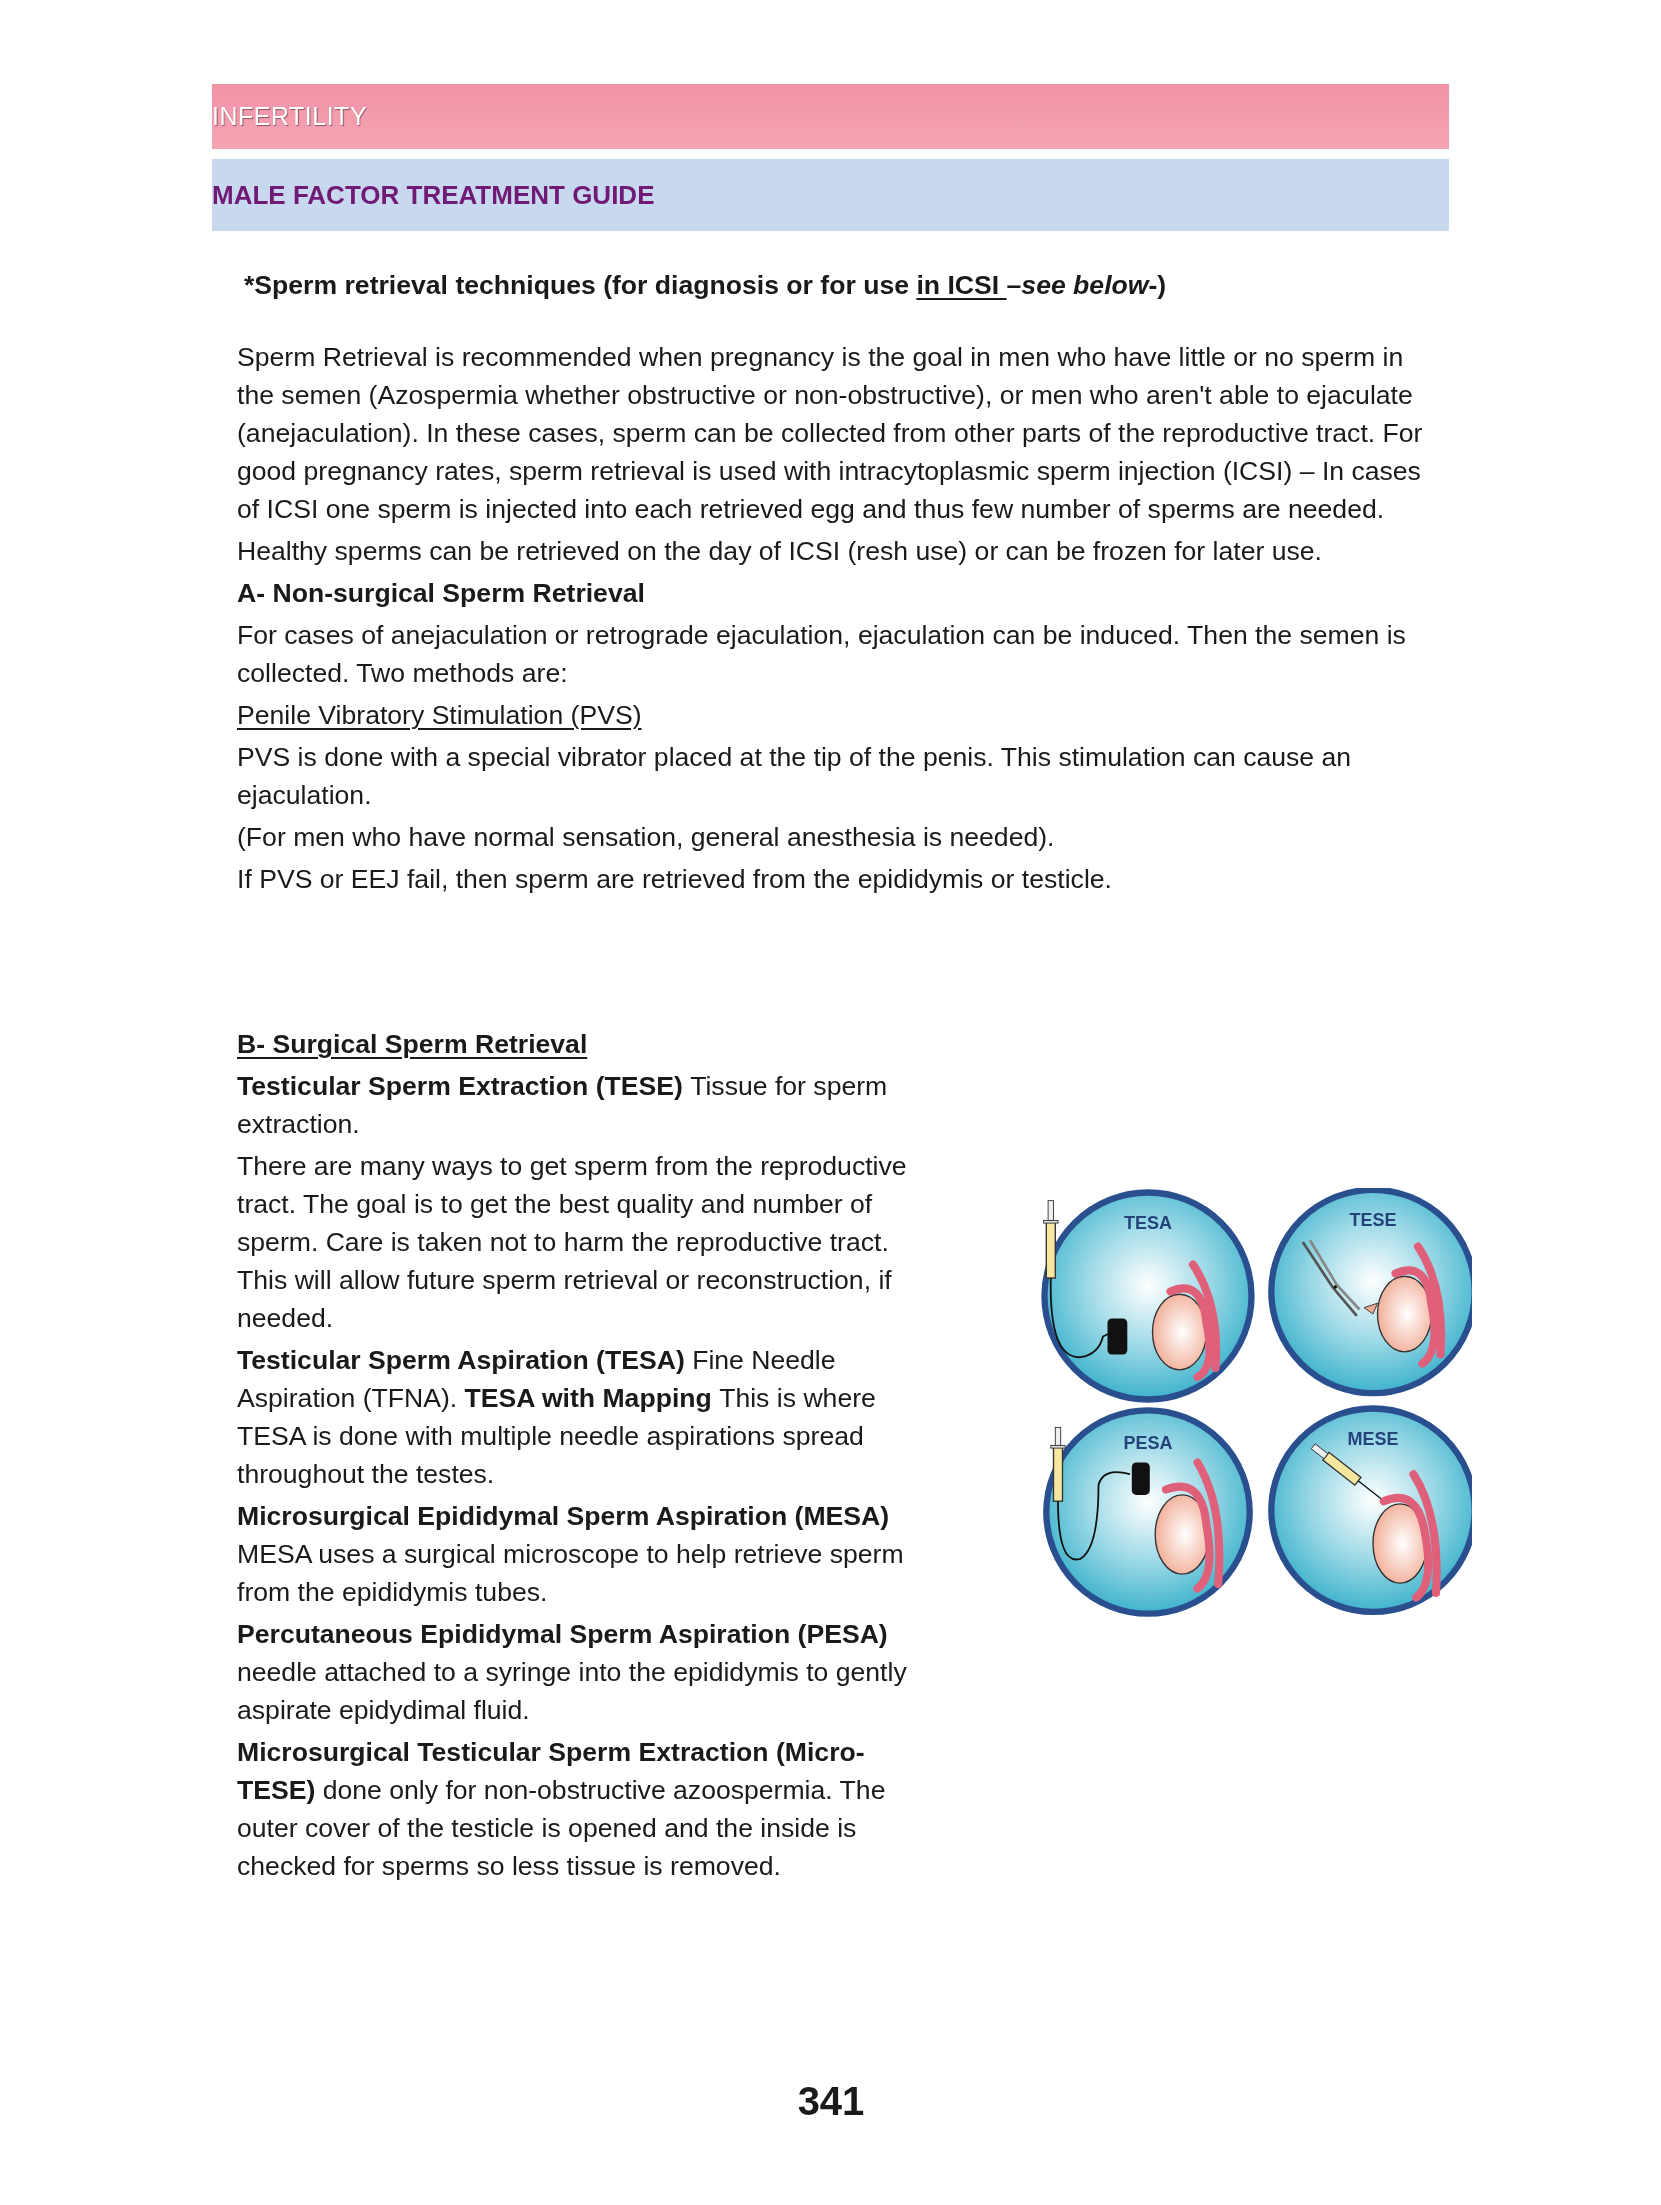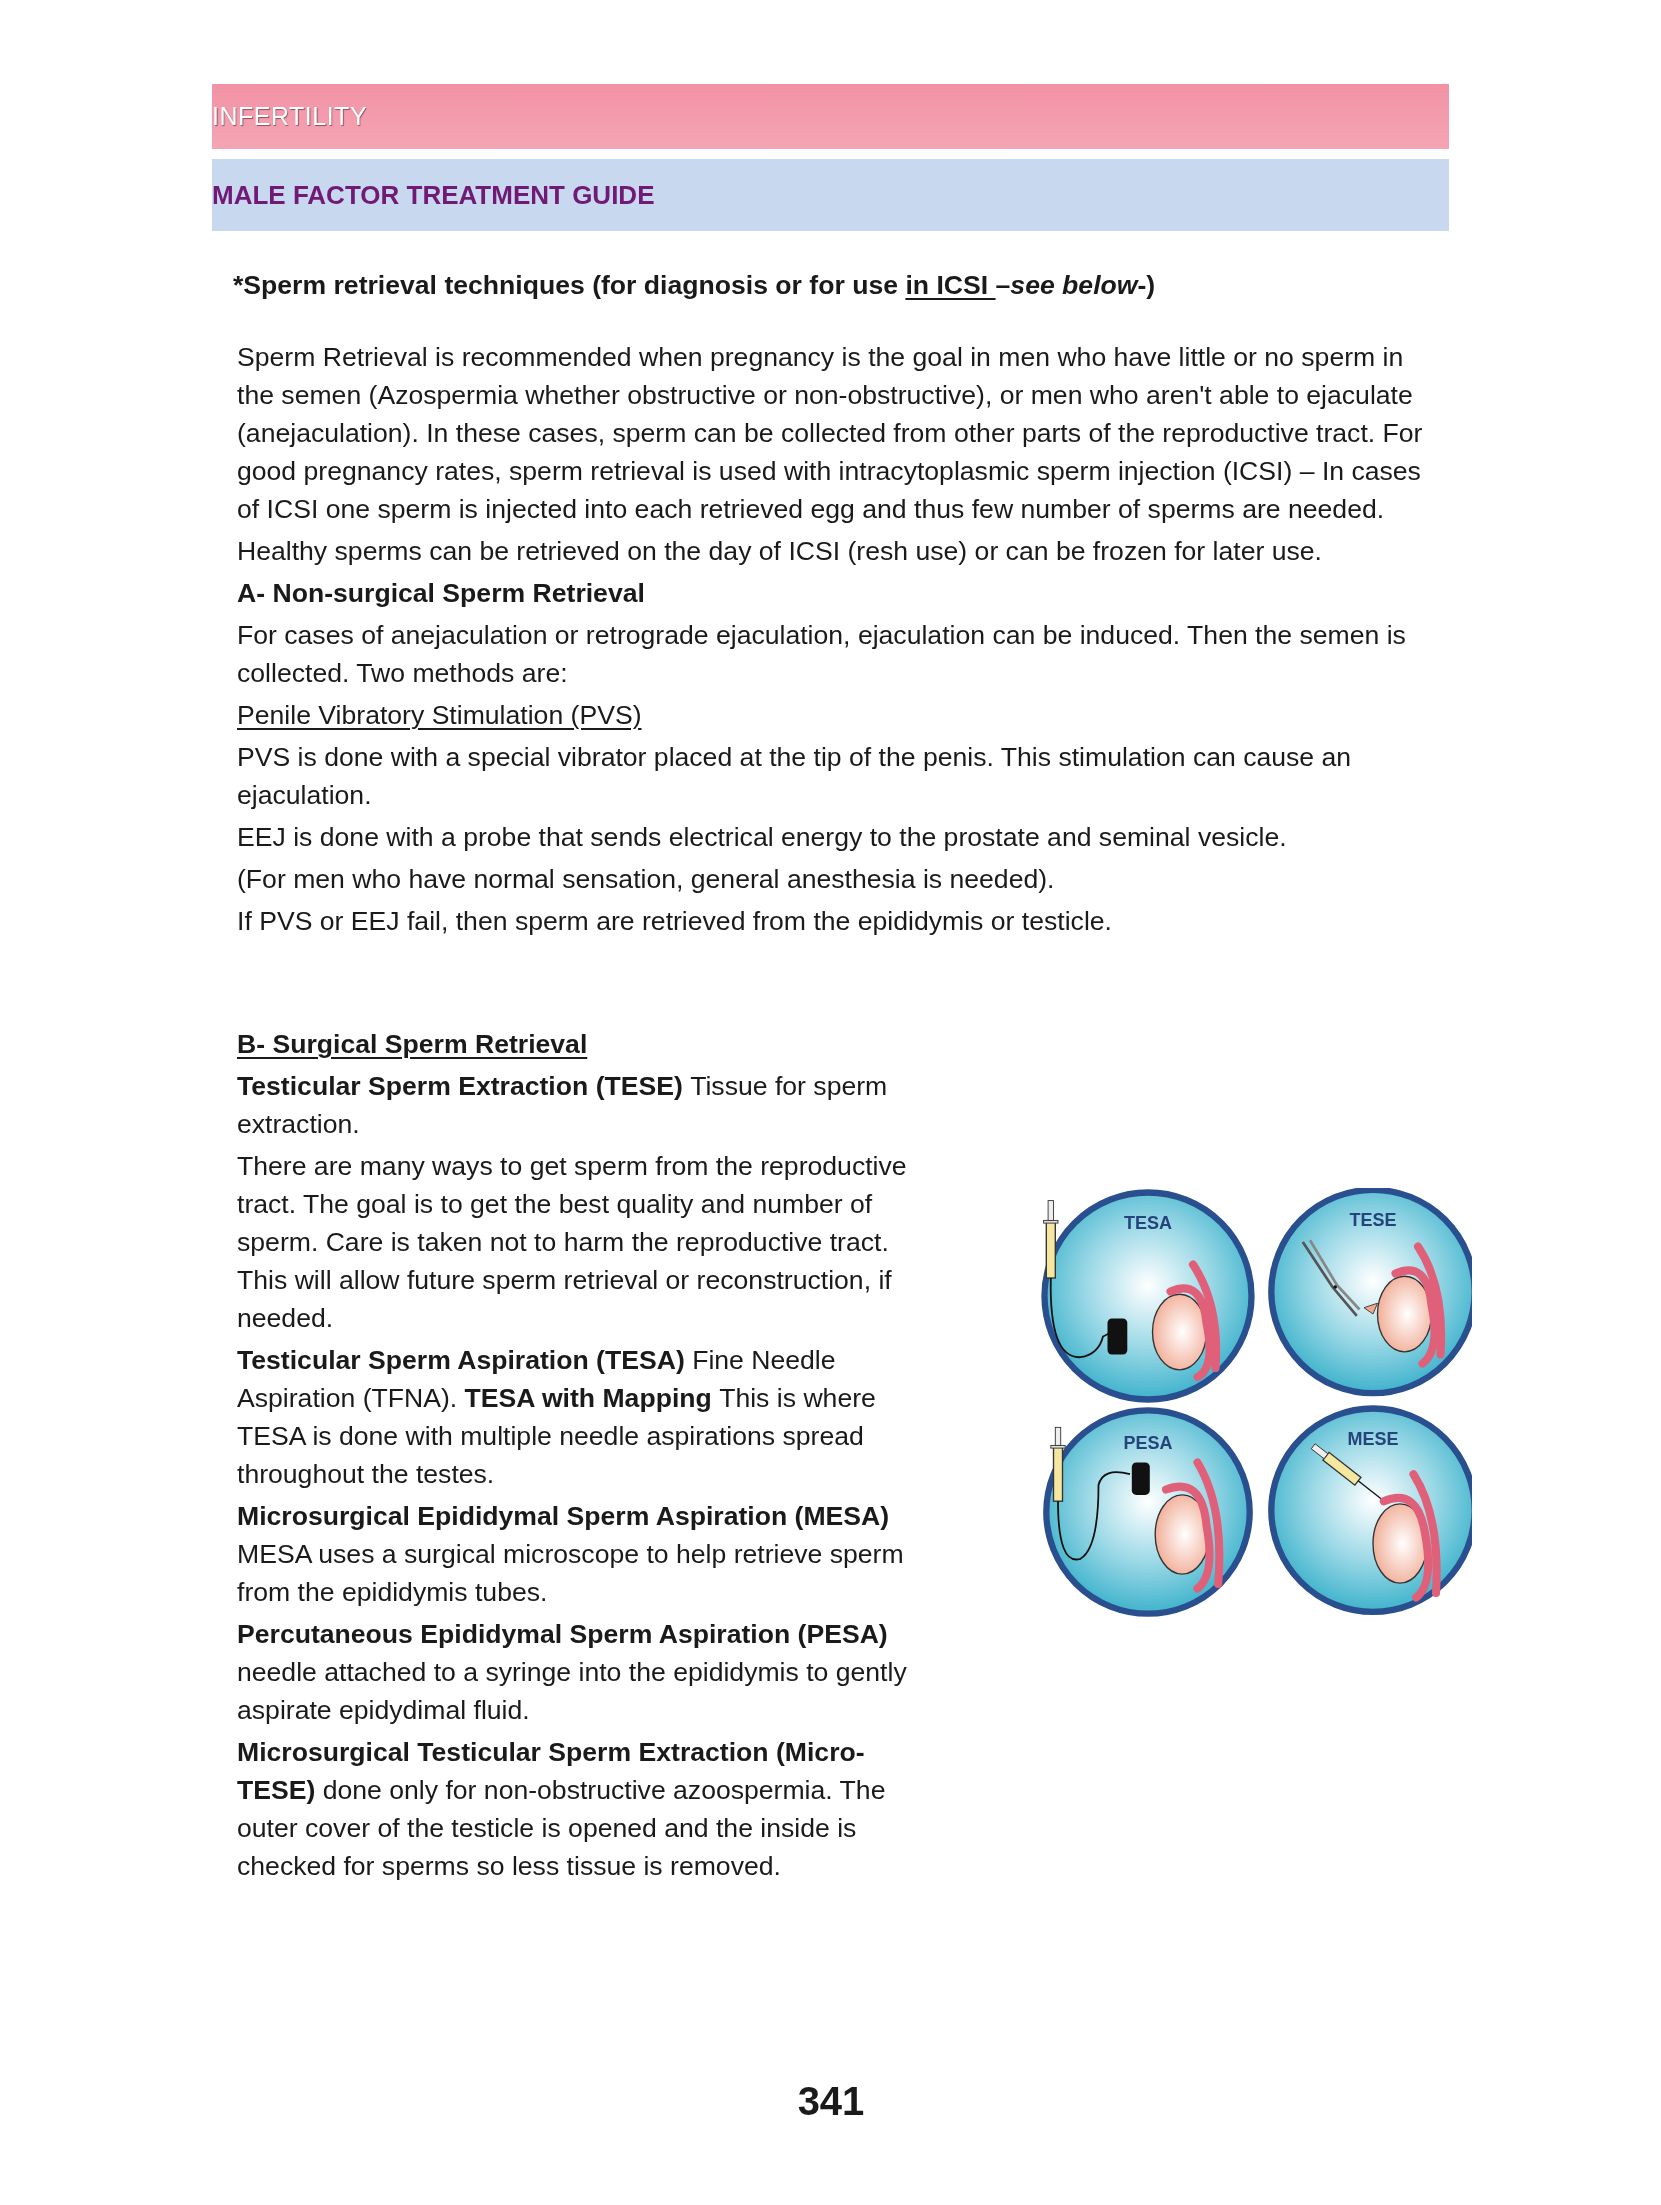--- a/index.html
+++ b/index.html
@@ -8,21 +8,21 @@
   .banner { position: absolute; left: 212px; width: 1237px; text-align: left; }
   .banner-top { top: 84px; height: 65px; line-height: 65px;
                 background: linear-gradient(#f292a5, #f4a5b4); color: #ffffff;
                 font-size: 25px; letter-spacing: 0.5px;
                 text-shadow: 0.9px 0.9px 0.9px #8a5560; }
   .banner-sub { top: 159px; height: 72px; line-height: 72px;
                 background: #c8d8ef; color: #701a75;
                 font-size: 26px; font-weight: bold; }
   .content { position: absolute; left: 233px; top: 266px; width: 1206px;
              font-size: 26.6px; line-height: 38px; }
-  .heading-main { font-weight: bold; margin: 0 0 34px 0; }
+  .heading-main { font-weight: bold; margin: 0 0 34px 11px; }
   .u { text-decoration: underline; text-decoration-thickness: 1.8px; text-underline-offset: 3.6px; }
   .i { font-style: italic; }
   .b { font-weight: bold; }
   p { margin: 4px; }
   .sectionB { position: absolute; left: 233px; top: 1021px; width: 702px;
               font-size: 26.6px; line-height: 38px; }
   .figure { position: absolute; left: 1013px; top: 1188px; width: 459px; height: 432px; }
   .page-number { position: absolute; left: 0; width: 1662px; top: 2079px;
                  text-align: center; font-size: 40px; font-weight: bold; }
 </style>
@@ -39,21 +39,20 @@
 <div class="content">
   <p class="heading-main">
     <span>*Sperm retrieval techniques (for diagnosis or for use </span><span class="u">in ICSI </span><span>–</span><span class="i">see below</span><span>-)</span>
   </p>
   <p>Sperm Retrieval is recommended when pregnancy is the goal in men who have little or no sperm in the semen (Azospermia whether obstructive or non-obstructive), or men who aren't able to ejaculate (anejaculation). In these cases, sperm can be collected from other parts of the reproductive tract. For good pregnancy rates, sperm retrieval is used with intracytoplasmic sperm injection (ICSI) – In cases of ICSI one sperm is injected into each retrieved egg and thus few number of sperms are needed.</p>
   <p>Healthy sperms can be retrieved on the day of ICSI (resh use) or can be frozen for later use.</p>
   <p class="b">A- Non-surgical Sperm Retrieval</p>
   <p>For cases of anejaculation or retrograde ejaculation, ejaculation can be induced. Then the semen is collected. Two methods are:</p>
   <p><span class="u">Penile Vibratory Stimulation (PVS)</span></p>
   <p>PVS is done with a special vibrator placed at the tip of the penis. This stimulation can cause an ejaculation.</p>
-  <p>EEJ is done with a probe that sends electrical energy to the prostate and seminal vesicle.</p>
   <p>(For men who have normal sensation, general anesthesia is needed).</p>
   <p>If PVS or EEJ fail, then sperm are retrieved from the epididymis or testicle.</p>
 </div>
 
 <div class="sectionB">
   <p><span class="b u">B- Surgical Sperm Retrieval</span></p>
   <p><span class="b">Testicular Sperm Extraction (TESE) </span><span>Tissue for sperm extraction.</span></p>
   <p>There are many ways to get sperm from the reproductive tract. The goal is to get the best quality and number of sperm. Care is taken not to harm the reproductive tract. This will allow future sperm retrieval or reconstruction, if needed.</p>
   <p><span class="b">Testicular Sperm Aspiration (TESA) </span><span>Fine Needle Aspiration (TFNA). </span><span class="b">TESA with Mapping </span><span>This is where TESA is done with multiple needle aspirations spread throughout the testes.</span></p>
   <p><span class="b">Microsurgical Epididymal Sperm Aspiration (MESA) </span><span>MESA uses a surgical microscope to help retrieve sperm from the epididymis tubes.</span></p>

